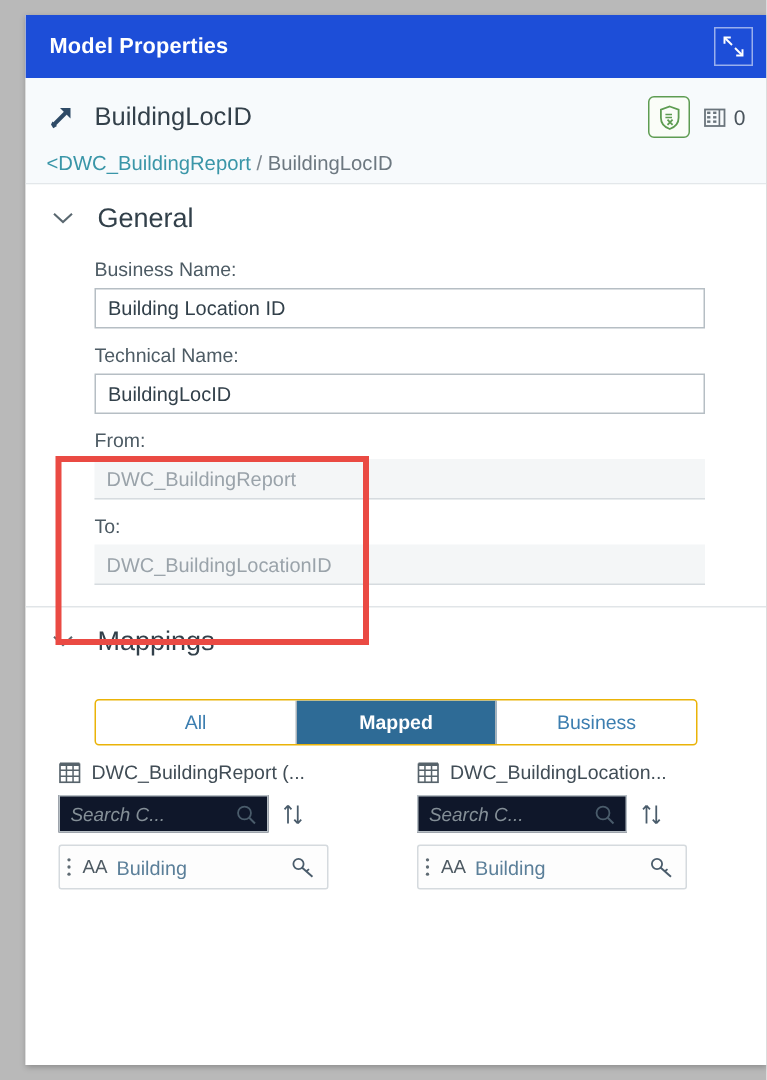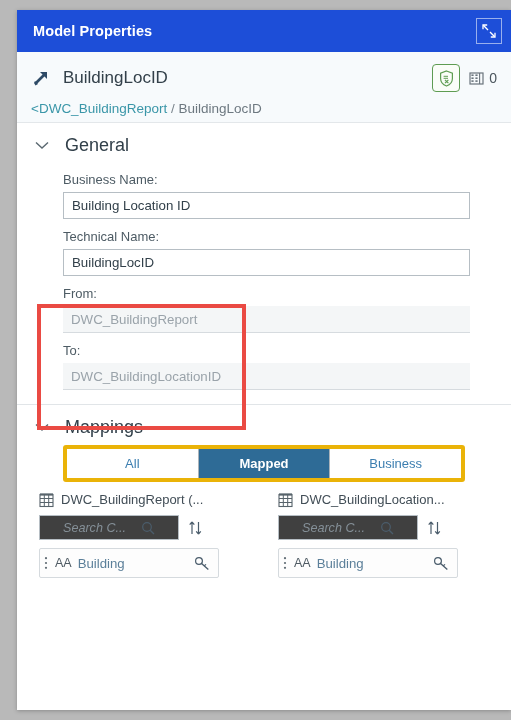--- a/index.html
+++ b/index.html
@@ -169,24 +169,24 @@
     border: 4px solid #ea4a43;
     box-sizing: border-box;
     pointer-events: none;
   }
   #fromto-wrap { position: relative; }
 
   
   #mappings-section { padding-bottom: 6px; }
 
   #segmented {
-    margin: 1px 46px 0 46px;
+    margin: 22px 46px 0 46px;
     height: 29px;
     display: flex;
-    border: 4px solid #eab308;
+    border: 1px solid #eab308;
     border-radius: 3px;
     overflow: hidden;
     background: #ffffff;
   }
   #segmented .seg {
     flex: 1 1 0;
     display: flex;
     align-items: center;
     justify-content: center;
     font-size: 13px;
@@ -222,24 +222,24 @@
   .search-row {
     display: flex;
     align-items: center;
     gap: 9px;
     margin-top: 7px;
   }
   .search-box {
     flex: 1 1 auto;
     height: 25px;
     border: 1px solid #b6bec4;
-    background: #404040;
-    display: flex;
-    align-items: center;
-    padding: 0 23px;
+    background: #0f172a;
+    display: flex;
+    align-items: center;
+    padding: 0 7px;
     box-sizing: border-box;
     cursor: text;
     max-width: 140px;
   }
   .search-box .ph {
     flex: 1 1 auto;
     font-size: 12.6px;
     font-style: italic;
     color: #848f97;
   }

